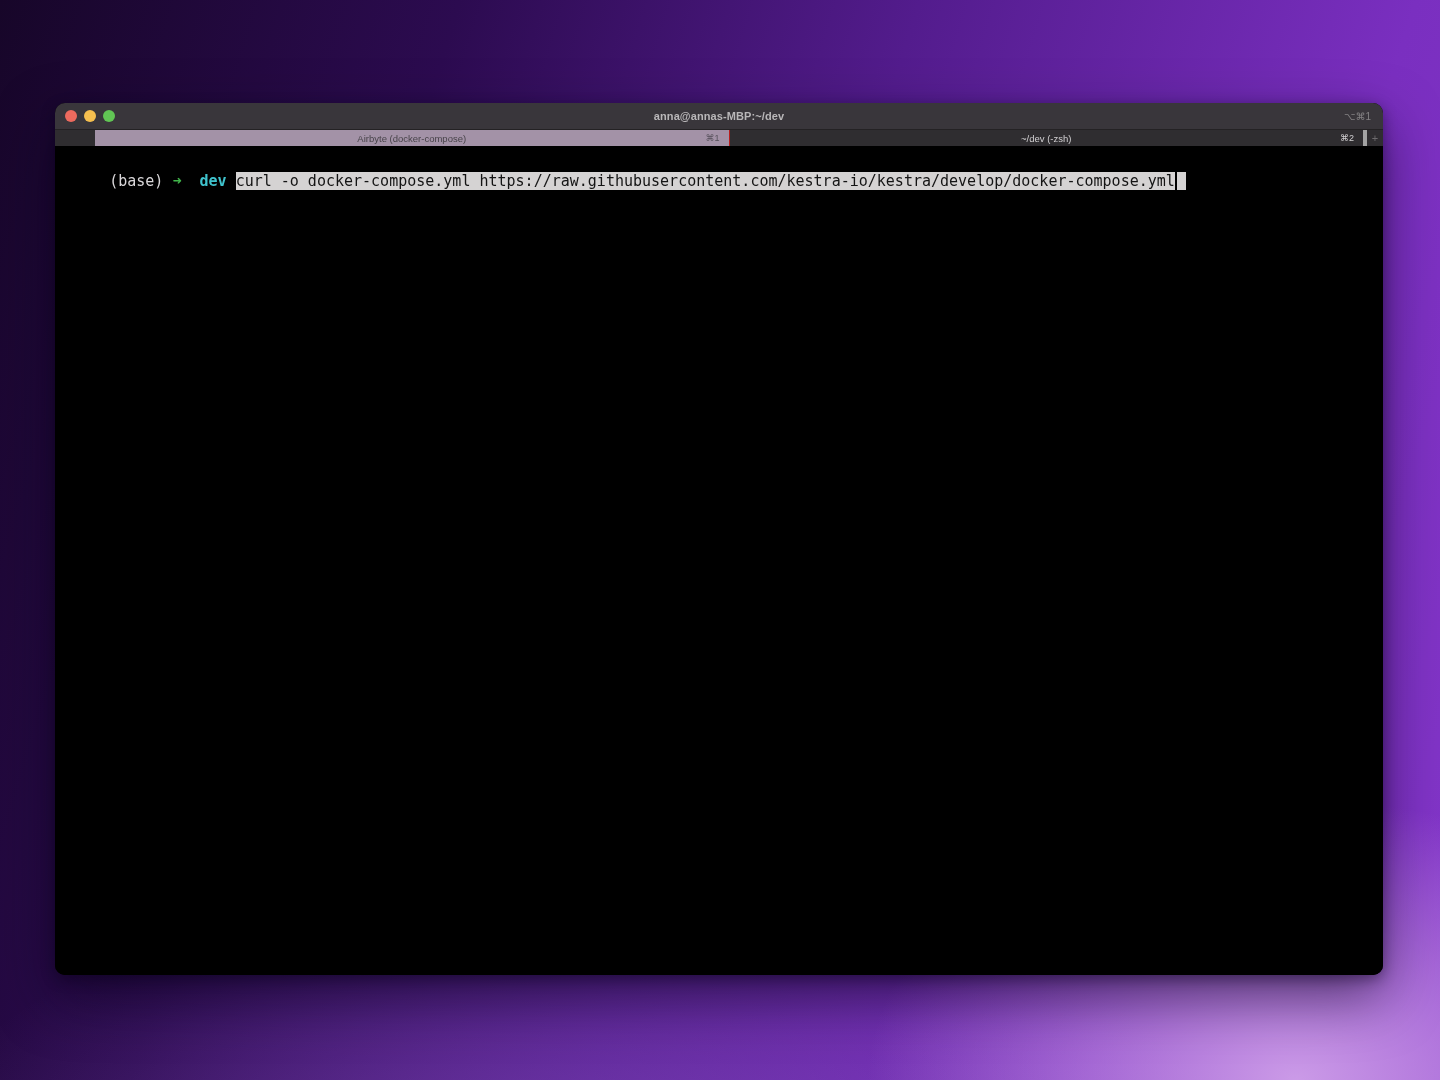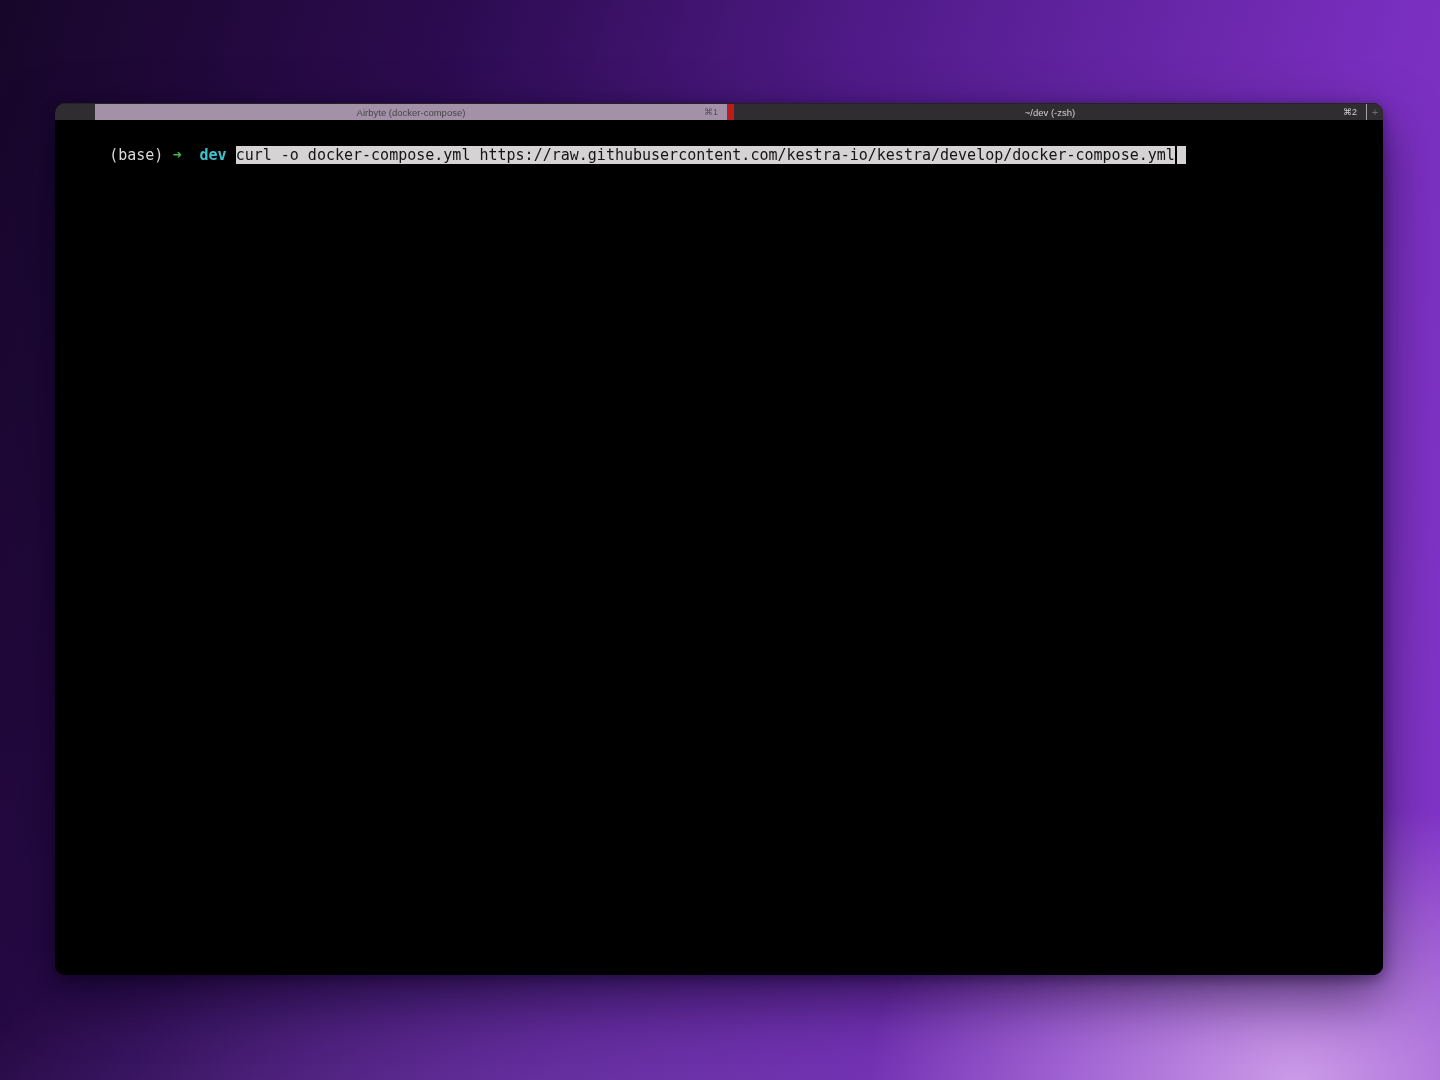--- a/index.html
+++ b/index.html
@@ -88,24 +88,24 @@
     left: 0; right: 0;
     text-align: center;
     white-space: nowrap;
   }
   .tab .tab-shortcut {
     margin-left: auto;
     padding-right: 9px;
     font-size: 9px;
     z-index: 2;
   }
-  .tab.inactive { background: #a392a7; border-right: 7px solid #b91c1c; margin-left: 40px; }
+  .tab.inactive { background: #a392a7; border-right: 1px solid #b91c1c; margin-left: 40px; }
   .tab.inactive .tab-label    { color: #474349; }
   .tab.inactive .tab-shortcut { color: #55505a; }
-  .tab.active { background: #2f2d30; border-right: 1px solid #a3a3a3; }
+  .tab.active { background: #2f2d30; border-right: 4px solid #a3a3a3; }
   .tab.active .tab-label    { color: #d2d0d2; }
   .tab.active .tab-shortcut { color: #d2d0d2; }
 
   .new-tab-btn {
     flex: 0 0 16px;
     background: #2f2d30;
     color: #6d6b6d;
     font-size: 11px;
     line-height: 16px;
     text-align: center;
@@ -137,20 +137,29 @@
     background: #d5d3d3;
     margin-left: 2px;
   }
 </style>
 </head>
 <body>
 
 <div>
   <div class="window">
 
+    <div class="titlebar">
+      <div class="traffic-lights">
+        <span class="tl red"></span>
+        <span class="tl yellow"></span>
+        <span class="tl green"></span>
+      </div>
+      <div class="titlebar-title">anna@annas-MBP:~/dev</div>
+      <div class="titlebar-shortcut">⌥⌘1</div>
+    </div>
 
     <div class="tabbar">
       <div class="tab inactive">
         <span class="tab-label">Airbyte (docker-compose)</span>
         <span class="tab-shortcut">⌘1</span>
       </div>
       <div class="tab active">
         <span class="tab-label">~/dev (-zsh)</span>
         <span class="tab-shortcut">⌘2</span>
       </div>

